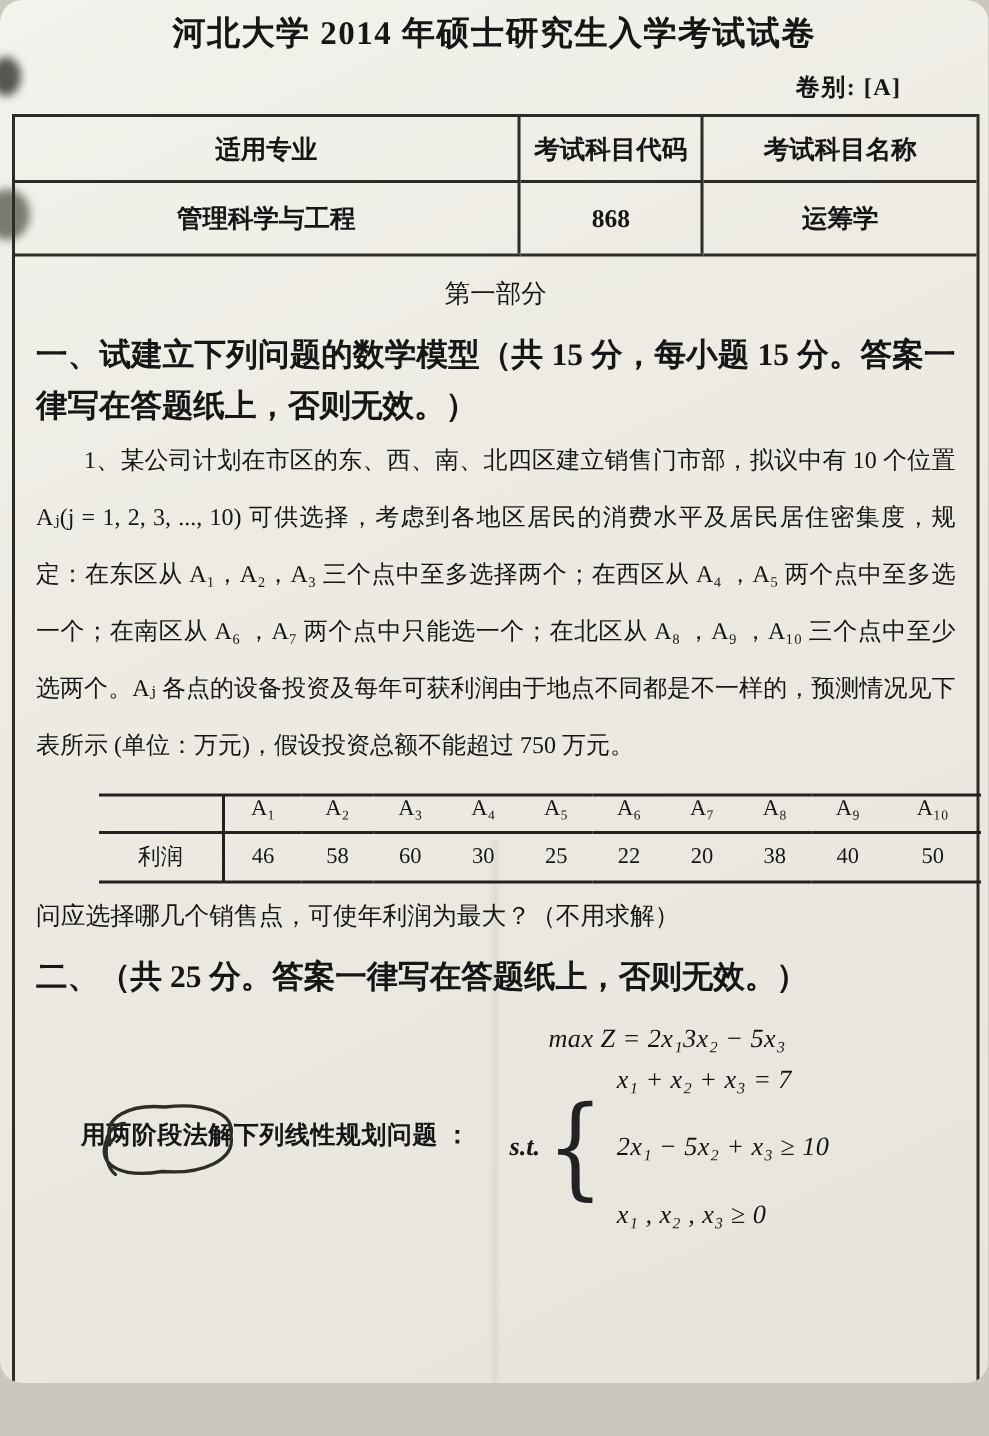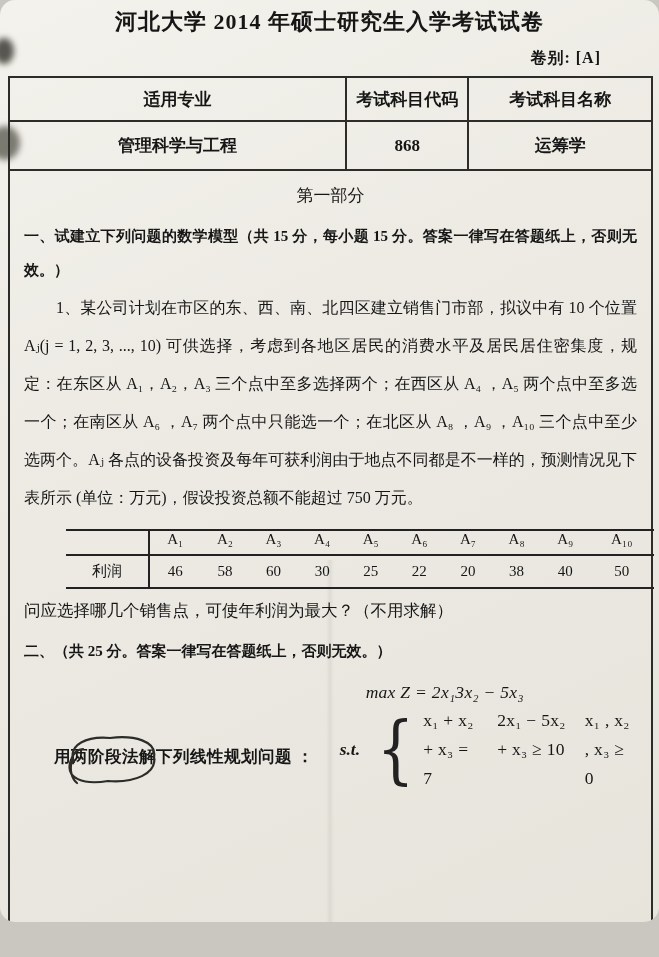--- a/index.html
+++ b/index.html
@@ -45,21 +45,21 @@
     font-size:17px;
     font-weight:bold;
   }
   table.exam-info tr:first-child td{height:40px;}
   table.exam-info tr:last-child td{height:45px;}
   table.exam-info td.c2,table.exam-info td.c3{border-left:2px solid #2c2c28;}
   .col1{width:335px;} .col2{width:122px;} .col3{width:182px;}
   .content{padding:0 14px;}
   .notice{font-weight:bold;font-size:16.5px;margin-top:12px;}
   .part-title{text-align:center;font-weight:normal;font-size:17px;margin-top:13px;}
-  .sec-heading{font-weight:bold;font-size:15px;margin-top:12px;line-height:34px;text-align:justify;}
+  .sec-heading{font-weight:bold;font-size:21px;margin-top:12px;line-height:34px;text-align:justify;}
   .problem{font-size:16px;line-height:38px;text-align:justify;text-indent:2em;margin-top:2px;}
   table.inv{
     border-collapse:collapse;
     margin:12px 0 0 42px;
     width:588px;
     font-size:15px;
     border-top:2px solid #222;
     border-bottom:2px solid #222;
   }
   table.inv th{
@@ -79,31 +79,31 @@
     margin-left:30px;
     margin-top:64px;
     font-weight:bold;
     letter-spacing:.5px;
   }
   .circled{position:relative;display:inline-block;}
   .circled svg{position:absolute;left:-13px;top:-16px;pointer-events:none;}
   .math{margin-left:26px;font-size:17.5px;}
   .objective{font-style:italic;margin-left:26px;letter-spacing:.3px;}
   .st-row{display:flex;align-items:center;margin-top:2px;}
-  .st-label{font-style:italic;margin-right:12px;font-weight:bold;}
+  .st-label{font-style:italic;margin-right:0;font-weight:bold;}
   .brace{
     font-size:74px;
     font-weight:300;
     line-height:88px;
     margin-right:4px;
     transform:scaleX(.8);
     color:#222;
     font-family:"DejaVu Serif",serif;
   }
-  .constraints{display:flex;flex-direction:row;line-height:29px;letter-spacing:.3px;gap:16px;}
+  .constraints{display:flex;flex-direction:column;font-style:italic;line-height:29px;letter-spacing:.3px;gap:16px;}
   .smudge{position:absolute;border-radius:50%;filter:blur(3px);}
   .smudge.s1{left:-6px;top:38px;width:20px;height:26px;background:#3c3b35;opacity:.85;}
   .smudge.s2{left:-10px;top:126px;width:30px;height:34px;background:#4a493f;opacity:.7;}
   .crease{
     position:absolute;left:326px;top:560px;width:8px;height:397px;
     background:linear-gradient(to right,transparent,rgba(60,60,50,.07),transparent);
   }
 </style>
 </head>
 <body>

